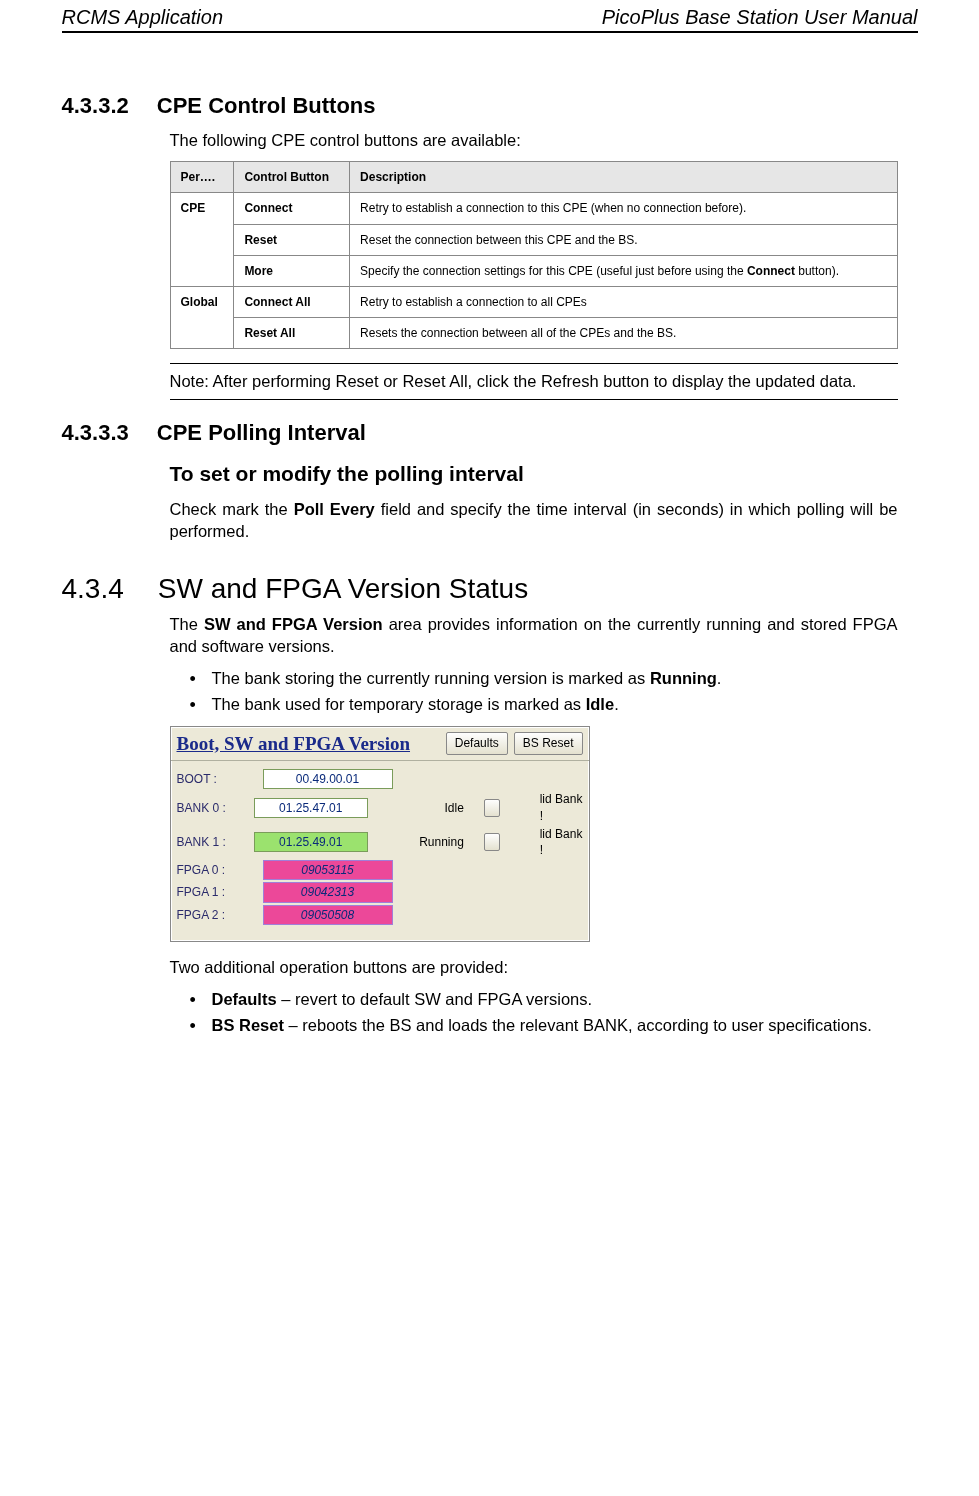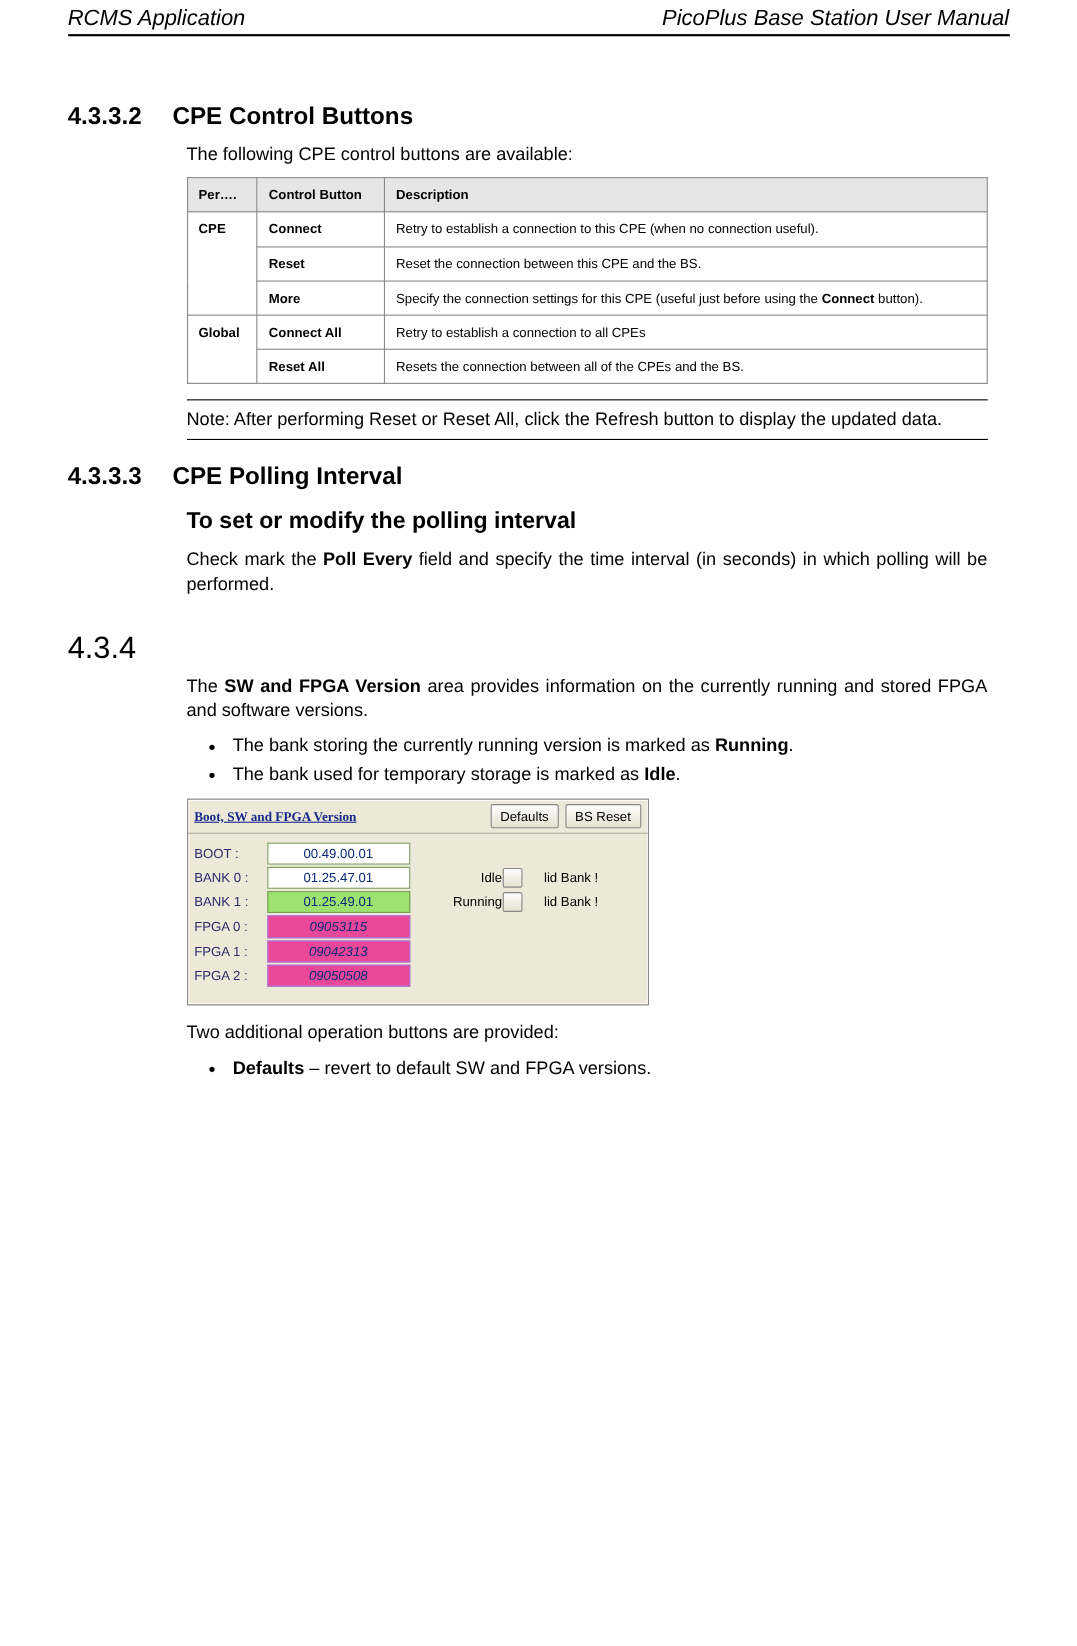--- a/index.html
+++ b/index.html
@@ -117,41 +117,41 @@
     display: flex;
     align-items: center;
     border-bottom: 1px solid #b0b0a0;
     padding: 4px 6px 4px 6px;
     gap: 6px;
   }
   .ui-title {
     color: #1a2a8a;
     font-weight: bold;
     font-family: "Times New Roman", serif;
-    font-size: 12px;
+    font-size: 19px;
     flex: 1;
     text-decoration: underline;
   }
   .win-btn {
     border: 1px solid #888;
     background: linear-gradient(#fefefe,#e4e1cf);
     padding: 2px 8px;
     font-size: 12px;
     font-family: Tahoma, Arial;
     color: #000;
     border-radius: 2px;
   }
   .ui-body {
     padding: 6px 6px 14px 6px;
   }
   .ui-row {
     display: flex;
     align-items: center;
     margin: 2px 0;
-    gap: 0;
+    gap: 20px;
   }
   .ui-label {
     width: 66px;
     color: #2b2b6b;
     font-size: 12px;
   }
   .val-box {
     width: 130px;
     padding: 1px 4px;
     font-size: 12px;
@@ -213,21 +213,21 @@
       <table class="cpe">
         <tbody>
             <tr>
           <th>Per….</th>
           <th>Control Button</th>
           <th>Description</th>
         </tr>
         <tr>
           <td class="lbl" rowspan="3">CPE</td>
           <td class="lbl">Connect</td>
-          <td>Retry to establish a connection to this CPE (when no connection useful).</td>
+          <td>Retry to establish a connection to this CPE (when no connection before).</td>
         </tr>
         <tr>
           <td class="lbl">Reset</td>
           <td>Reset the connection between this CPE and the BS.</td>
         </tr>
         <tr>
           <td class="lbl">More</td>
           <td>
             <span>Specify the connection settings for this CPE (useful just before using the </span><span class="b">Connect</span><span> button).</span>
           </td>
@@ -253,20 +253,21 @@
     </div>
     <div class="content-block">
       <div class="sub-h">To set or modify the polling interval</div>
       <p class="para">
         <span>Check mark the </span><span class="b">Poll Every</span><span> field and specify the time interval (in seconds) in which polling will be performed.</span>
       </p>
     </div>
 
     <div class="h3-row">
       <span class="h-num">4.3.4</span>
+      <span class="h-txt">SW and FPGA Version Status</span>
     </div>
     <div class="content-block">
       <p class="para">
         <span>The </span><span class="b">SW and FPGA Version</span><span> area provides information on the currently running and stored FPGA and software versions.</span>
       </p>
       <ul class="bullets">
         <li><span>The bank storing the currently running version is marked as </span><span class="b">Running</span><span>.</span></li>
         <li><span>The bank used for temporary storage is marked as </span><span class="b">Idle</span><span>.</span></li>
       </ul>
 
@@ -308,19 +309,20 @@
             <div class="ui-row">
               <span class="ui-label">FPGA 2 :</span>
               <span class="val-box purple">09050508</span>
             </div>
           </div>
       </div>
 
       <p class="para">Two additional operation buttons are provided:</p>
       <ul class="bullets">
         <li><span class="b">Defaults</span><span> – revert to default SW and FPGA versions.</span></li>
+        <li><span class="b">BS Reset</span><span> – reboots the BS and loads the relevant BANK, according to user specifications.</span></li>
       </ul>
     </div>
 
   </div>
 
 
 </div>
 
 </body></html>

